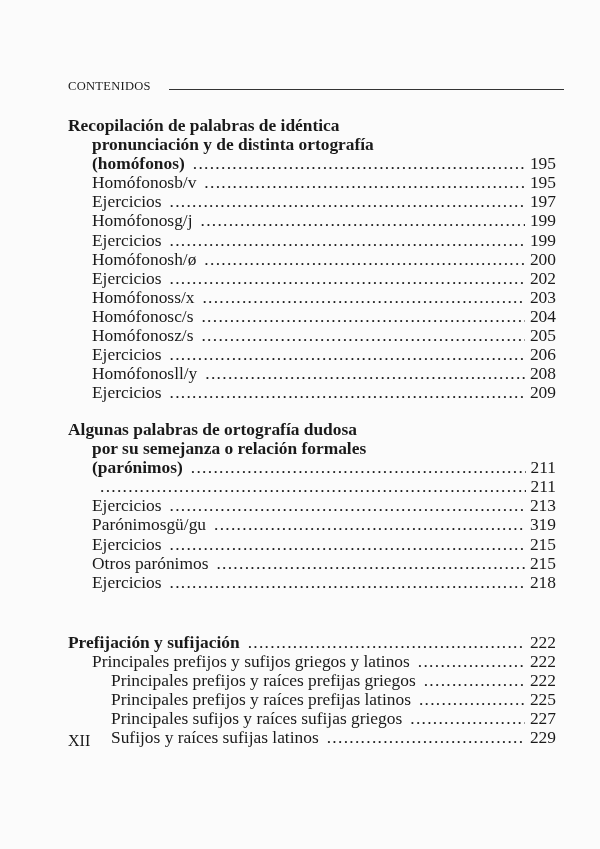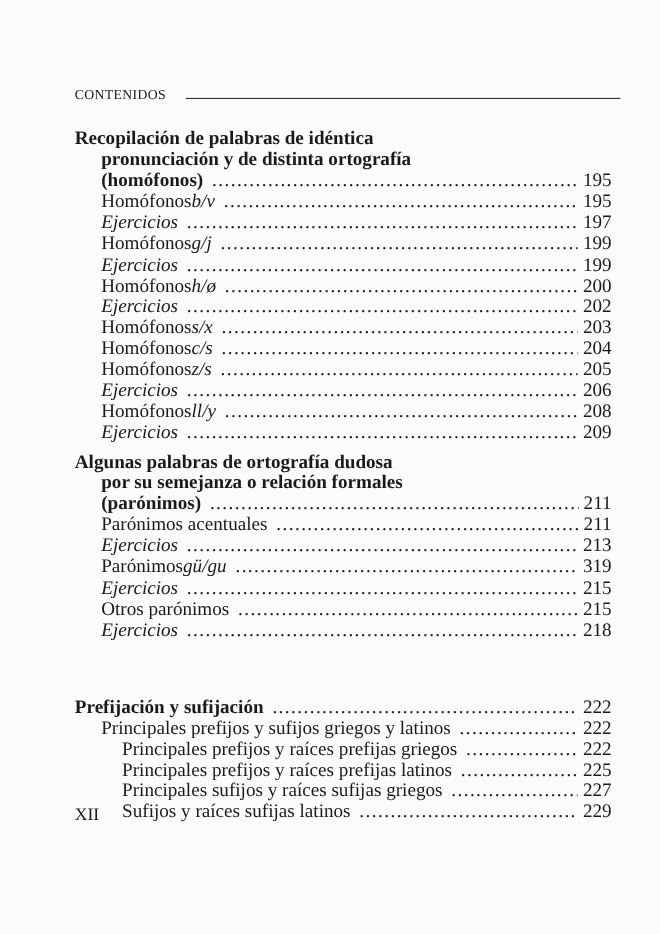--- a/index.html
+++ b/index.html
@@ -6,26 +6,26 @@
   body {
     width: 600px; height: 849px; background: #fbfbfb; position: relative;
     font-family: "Liberation Serif", serif; color: #1a1a1a; overflow: hidden;
   }
   .header { position: absolute; left: 68px; top: 77px; width: 496px; height: 16px; display: flex; align-items: flex-end; text-align: right; }
   .header-label { font-size: 12.5px; letter-spacing: 0.3px; line-height: 14px; }
   .header-rule { flex: 1; border-bottom: 1.3px solid #333; margin-left: 18px; margin-bottom: 3px; }
 
   .section { position: absolute; left: 68px; width: 488px; }
   .sec1 { top: 116px; }
-  .sec2 { top: 410px; }
+  .sec2 { top: 420px; }
   .sec3 { top: 633px; }
 
   .line { display: flex; align-items: baseline; height: 19.1px; font-size: 17.4px; line-height: 19.1px; white-space: nowrap; }
   .bold { font-weight: bold; }
-  .ital { font-style: italic; }
+  .ital { }
   .ind1 { padding-left: 24px; }
   .ind2 { padding-left: 43px; }
   .dots { flex: 1; overflow: hidden; margin: 0 5px 0 8px; letter-spacing: 1.3px; font-weight: normal; font-style: normal; }
   .dots::before { content: "....................................................................................................................................................................................................."; }
   .pg { font-weight: normal; font-style: normal; }
   .footer { position: absolute; left: 68px; top: 732px; font-size: 16px; }
 </style>
 </head>
 <body>
 
@@ -120,21 +120,20 @@
     </div>
     <div class="line bold ind1">
       <span>por su semejanza o relación formales</span>
     </div>
     <div class="line bold ind1">
       <span>(parónimos)</span>
       <span class="dots"></span>
       <span class="pg">211</span>
     </div>
     <div class="line ind1">
-      <span>Parónimos acentuales</span>
       <span class="dots"></span>
       <span class="pg">211</span>
     </div>
     <div class="line ind1">
       <span class="ital">Ejercicios</span>
       <span class="dots"></span>
       <span class="pg">213</span>
     </div>
     <div class="line ind1">
       <span>Parónimos </span>

